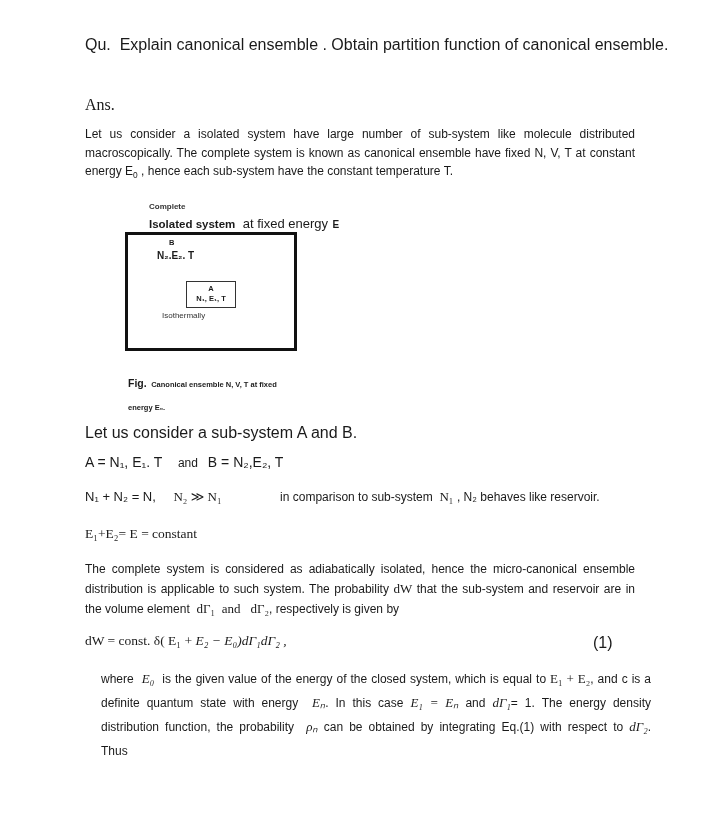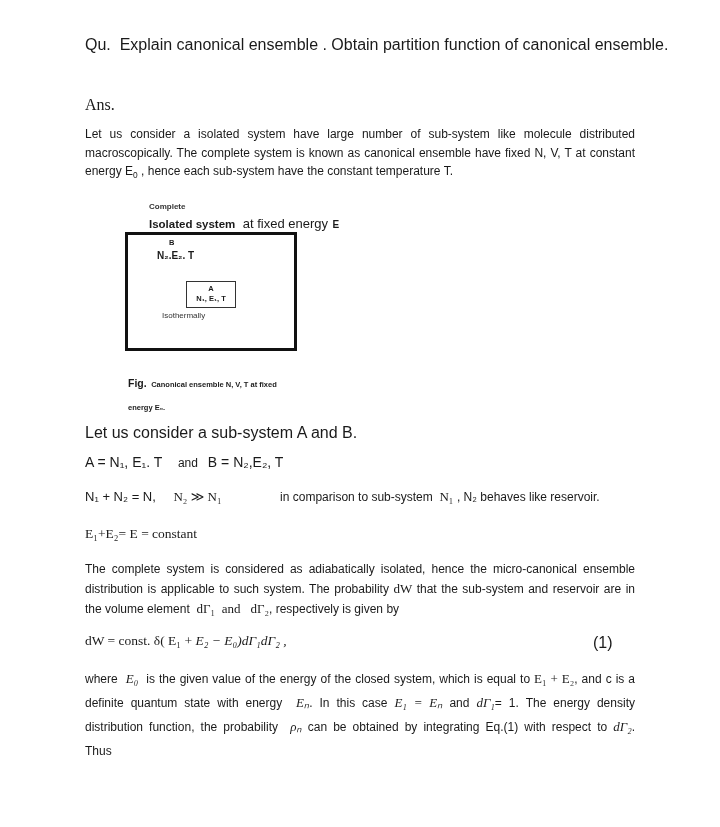--- a/index.html
+++ b/index.html
@@ -78,18 +78,18 @@
   <span class="justify-line">The complete system is considered as adiabatically  isolated, hence the micro-canonical ensemble</span>
   <span class="justify-line"><span>distribution is applicable to such system. The probability</span> <span class="serif" style="font-size:13px;">dW</span> <span>that the sub-system and reservoir are in</span></span>
   <span class="last-line"><span>the volume element</span>&nbsp; <span class="serif" style="font-size:13px;">dΓ₁</span>&nbsp; <span class="serif" style="font-size:13px;">and</span>&nbsp;&nbsp; <span class="serif" style="font-size:13px;">dΓ₂</span><span>, respectively is given by</span></span>
 </div>
 
 <div class="abs serif" style="left:85px; top:633px; font-size:13.5px;">
   <span>dW  =  const. δ( E₁ + </span><span class="it">E₂ − E₀</span><span class="it">)dΓ₁dΓ₂ ,</span>
 </div>
 <div class="abs txt" style="left:593px; top:634px;">(1)</div>
 
-<div class="para wide" style="top:667px;">
+<div class="para wide" style="top:667px;margin-left:16px;">
   <span class="justify-line"><span>where</span> &nbsp;<span class="serif it" style="font-size:13px;">E₀</span>&nbsp; <span>is the given value of the energy of the closed system, which is equal to</span> <span class="serif" style="font-size:13px;">E₁ + E₂</span><span>, and c is a</span></span>
   <span class="justify-line"><span>definite quantum state with energy</span>&nbsp; <span class="serif it" style="font-size:13px;">Eₙ</span><span>. In this case</span> <span class="serif it" style="font-size:13px;">E₁ = Eₙ</span> <span>and</span> <span class="serif it" style="font-size:13px;">dΓ₁</span><span>= 1.  The energy density</span></span>
   <span class="justify-line"><span>distribution function, the probability</span>&nbsp; <span class="serif it" style="font-size:13px;">ρₙ</span> <span>can be obtained by integrating  Eq.(1) with respect to</span> <span class="serif it" style="font-size:13px;">dΓ₂</span><span>.</span></span>
   <span class="last-line">Thus</span>
 </div>
 
 </body></html>

